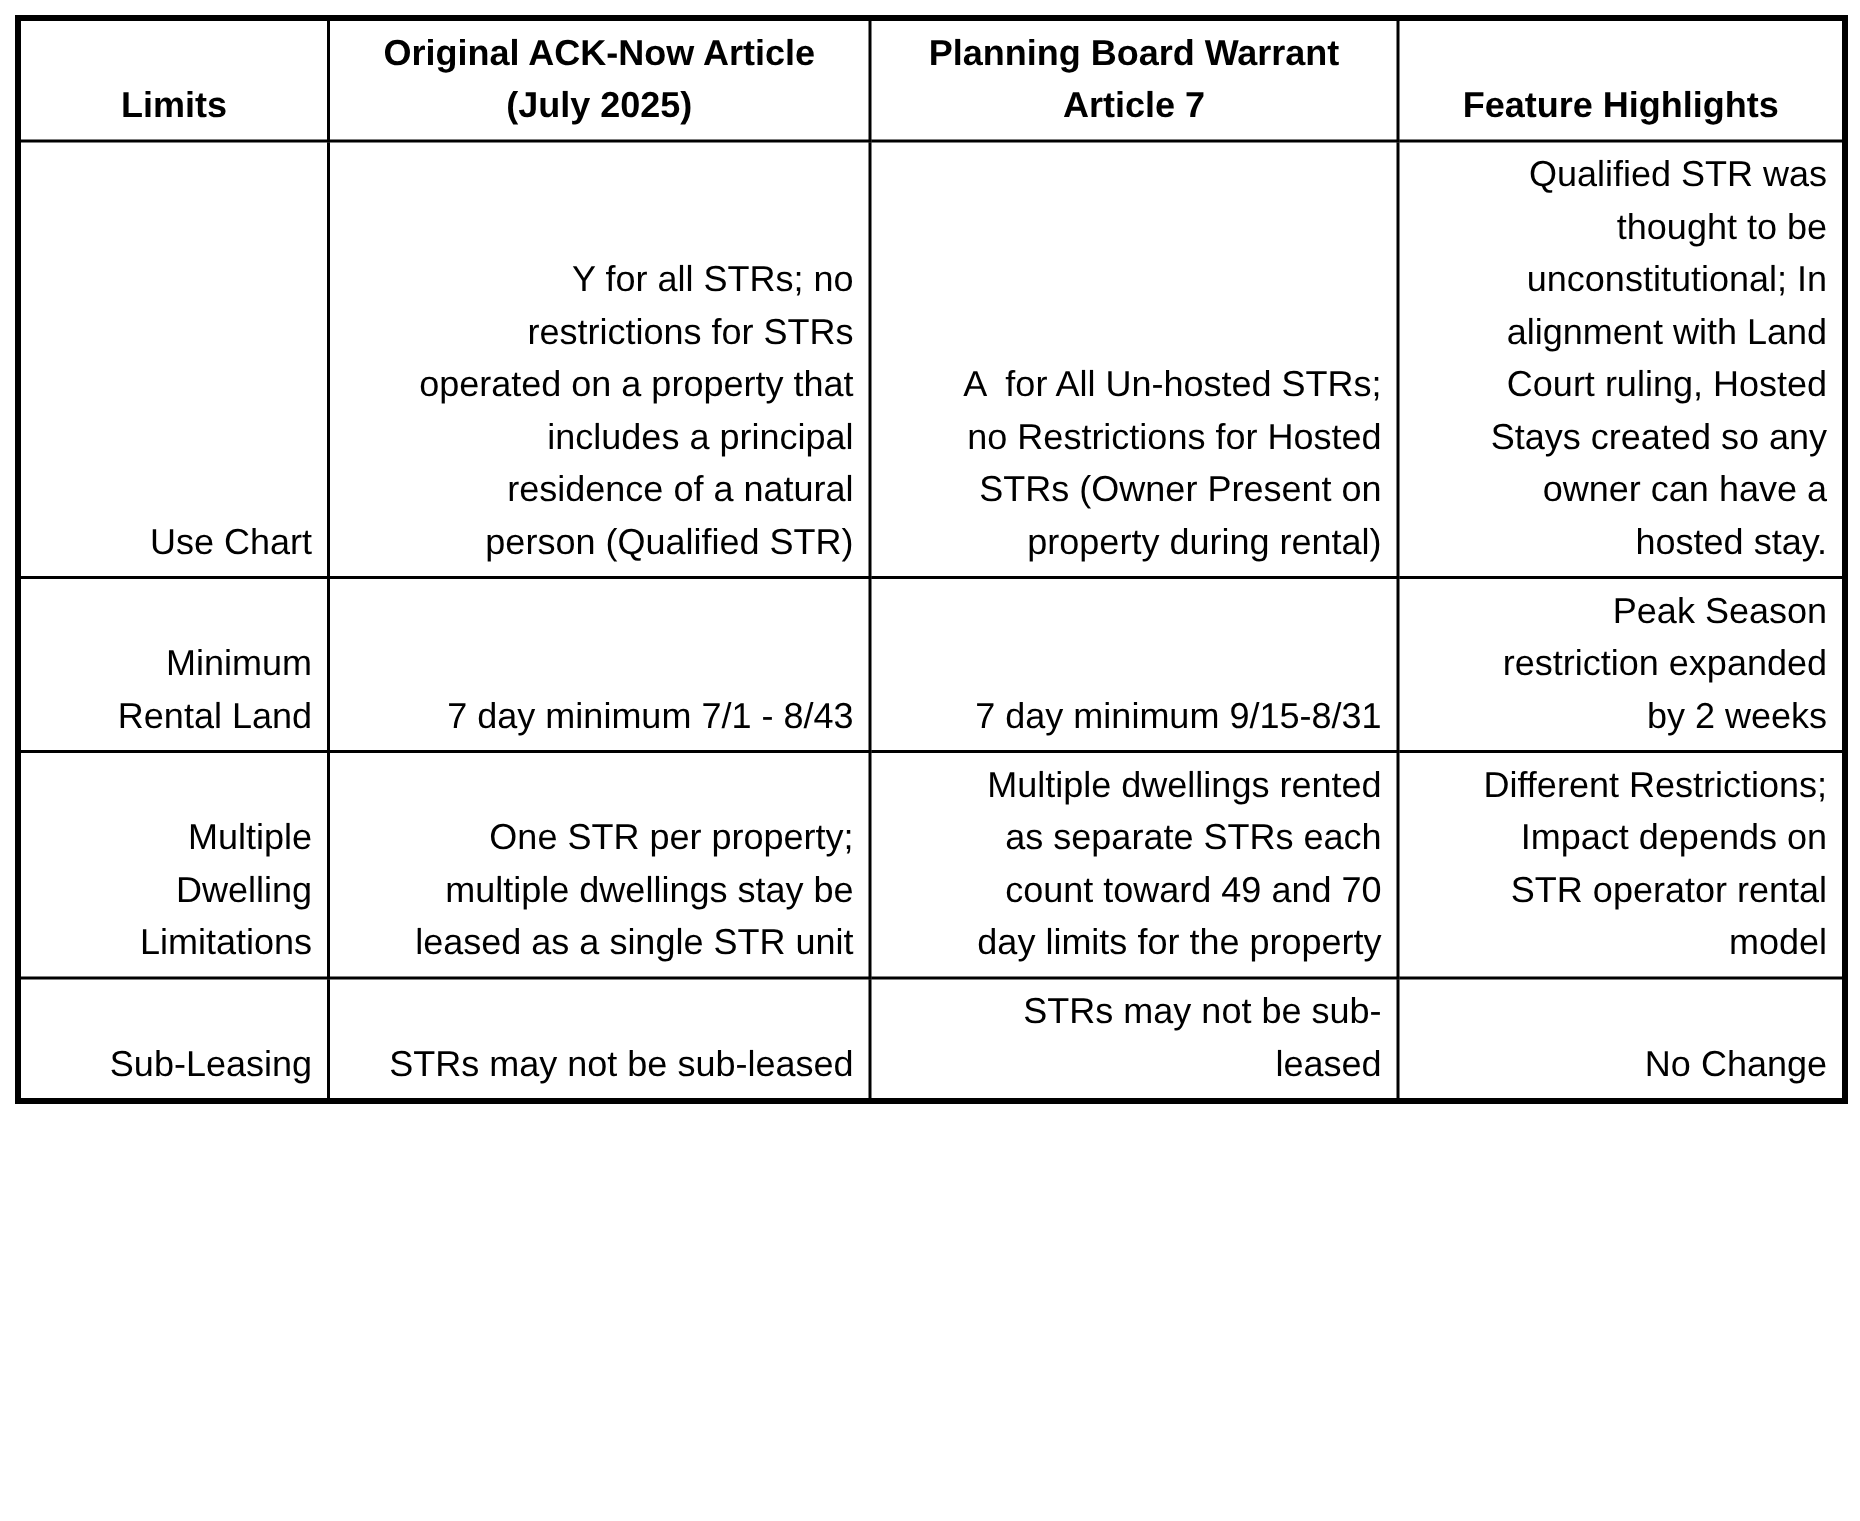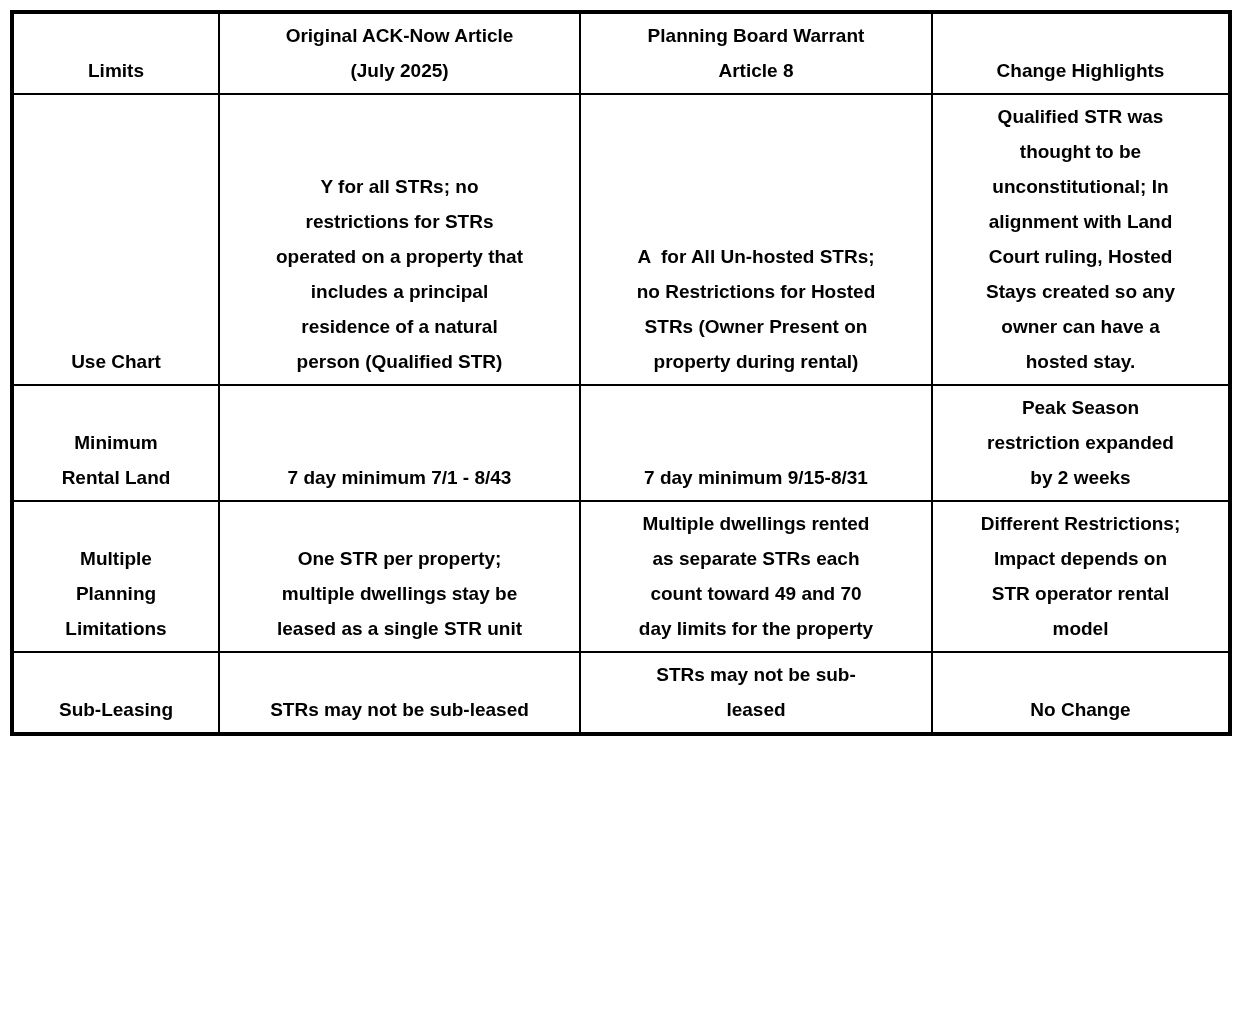--- a/index.html
+++ b/index.html
@@ -23,32 +23,32 @@
     width: 1218px;
     border-collapse: collapse;
     table-layout: fixed;
     border: 4px solid #000000;
   }
   table.cmp th,
   table.cmp td {
     border: 2px solid #000000;
     vertical-align: bottom;
     padding: 4px 10px 5px 10px;
-    font-size: 19px;
+    font-size: 24px;
     line-height: 35px;
     white-space: pre-wrap;
     overflow: hidden;
   }
   table.cmp th {
     font-weight: 700;
     text-align: center;
   }
   table.cmp td {
-    font-weight: 700;
-    text-align: center;
+    font-weight: 400;
+    text-align: right;
   }
   tr.hrow { height: 76px; }
   tr.r1 { height: 282px; }
   tr.r2 { height: 108px; }
   tr.r3 { height: 74px; }
   tr.r4 { height: 108px; }
   tr.r5 { height: 108px; }
   tr.r6 { height: 150px; }
   tr.r7 { height: 68px; }
 </style>
@@ -62,22 +62,22 @@
       <col style="width:361px">
       <col style="width:352px">
       <col style="width:298px">
     </colgroup>
     <thead>
       <tr class="hrow">
         <th>Limits</th>
         <th>Original ACK-Now Article
 (July 2025)</th>
         <th>Planning Board Warrant
-Article 8</th>
-        <th>Change Highlights</th>
+Article 7</th>
+        <th>Feature Highlights</th>
       </tr>
     </thead>
     <tbody>
       <tr class="r1">
         <td>Use Chart</td>
         <td>Y for all STRs; no
 restrictions for STRs
 operated on a property that
 includes a principal
 residence of a natural
@@ -99,21 +99,21 @@
         <td>Minimum
 Rental Land</td>
         <td>7 day minimum 7/1 - 8/43</td>
         <td>7 day minimum 9/15-8/31</td>
         <td>Peak Season
 restriction expanded
 by 2 weeks</td>
       </tr>
       <tr class="r6">
         <td>Multiple
-Planning
+Dwelling
 Limitations</td>
         <td>One STR per property;
 multiple dwellings stay be
 leased as a single STR unit</td>
         <td>Multiple dwellings rented
 as separate STRs each
 count toward 49 and 70
 day limits for the property</td>
         <td>Different Restrictions;
 Impact depends on

